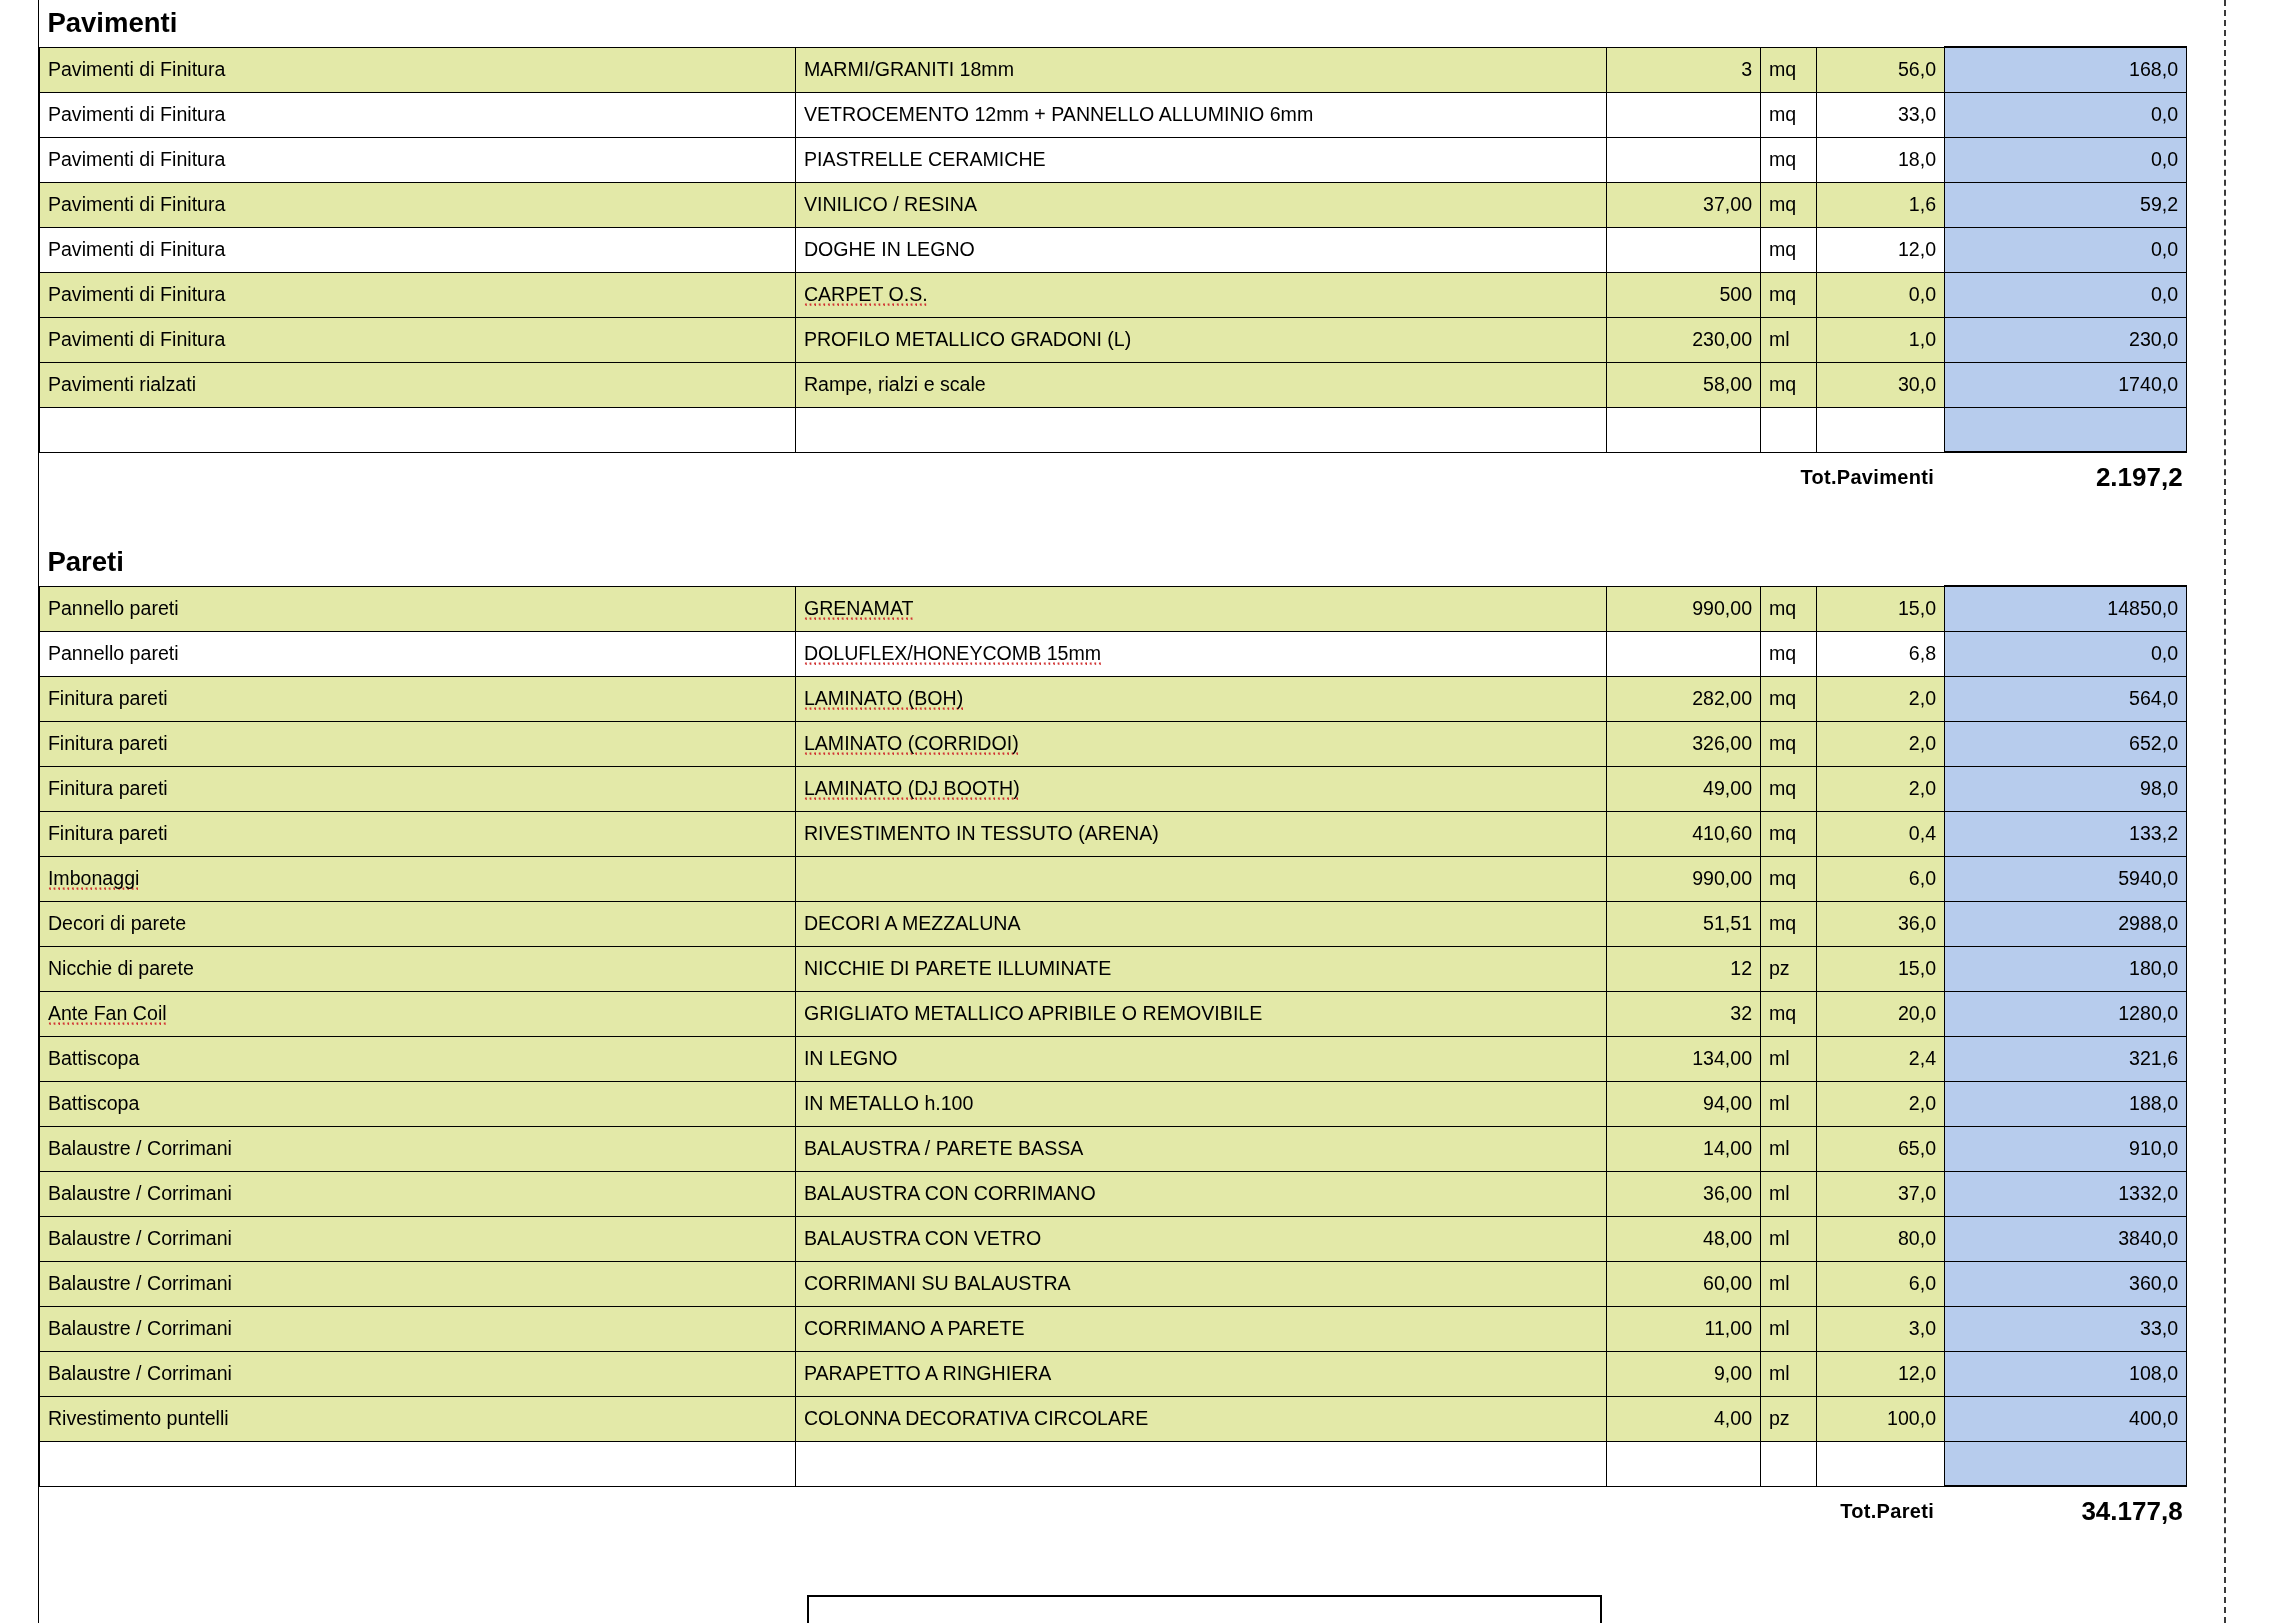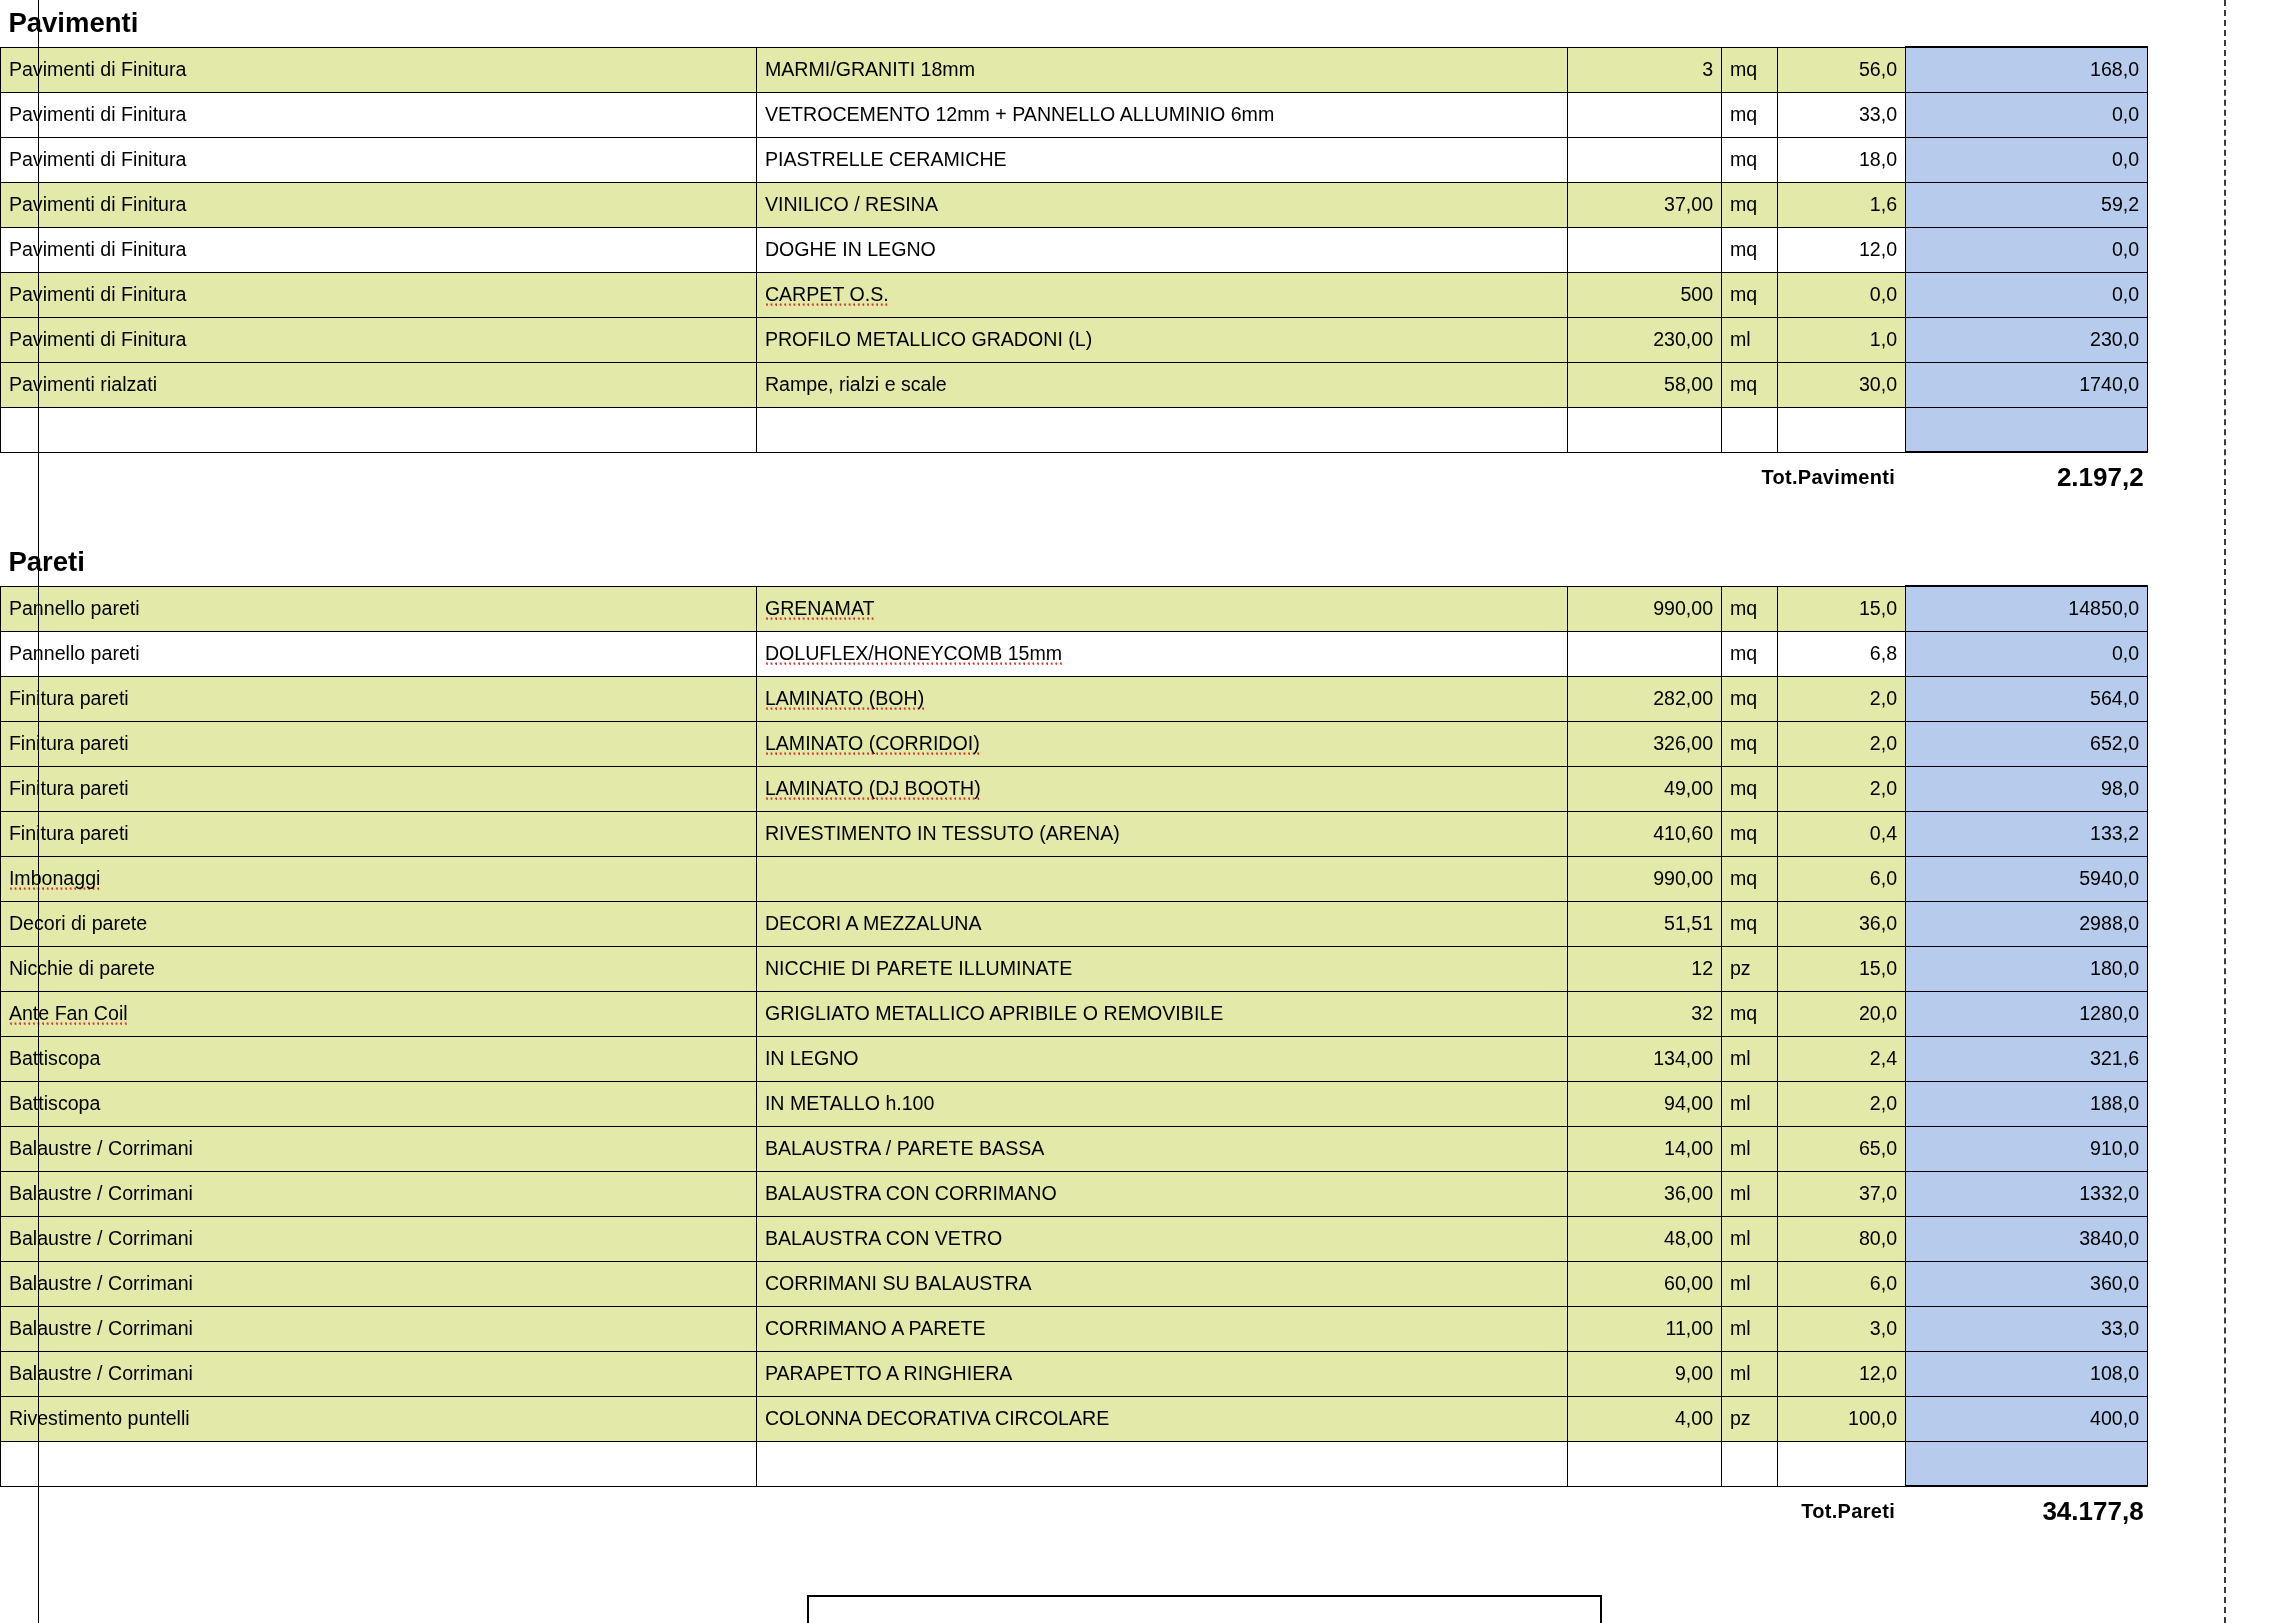--- a/index.html
+++ b/index.html
@@ -17,20 +17,21 @@
   .sheet {
     position: relative;
     width: 2295px;
     height: 1623px;
     box-sizing: border-box;
   }
   table.grid {
     border-collapse: collapse;
     table-layout: fixed;
     width: 1980px;
+    margin-left: 39px;
     font-size: 19.6px;
   }
   table.grid td {
     height: 45px;
     padding: 0 7.9px;
     overflow: hidden;
     white-space: nowrap;
     vertical-align: middle;
     border: 0.7px solid #000000;
     box-sizing: border-box;

